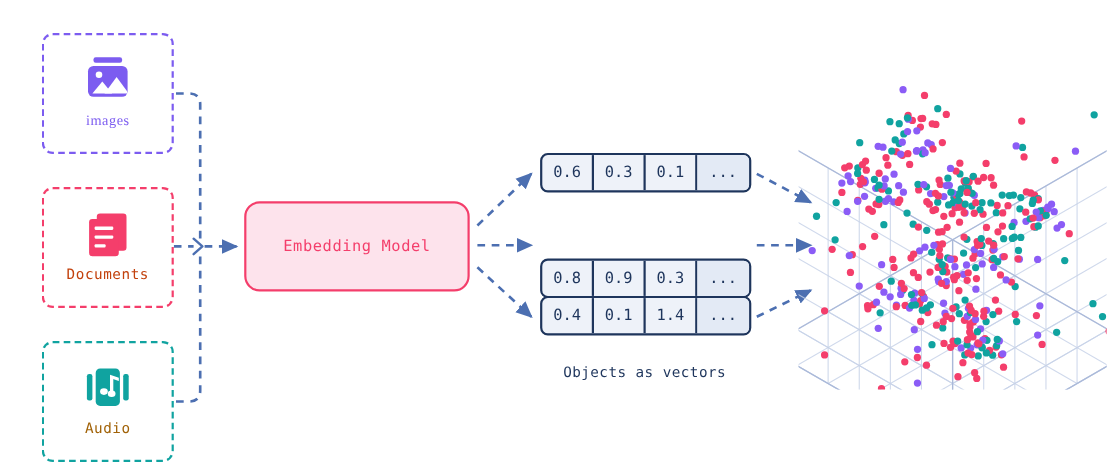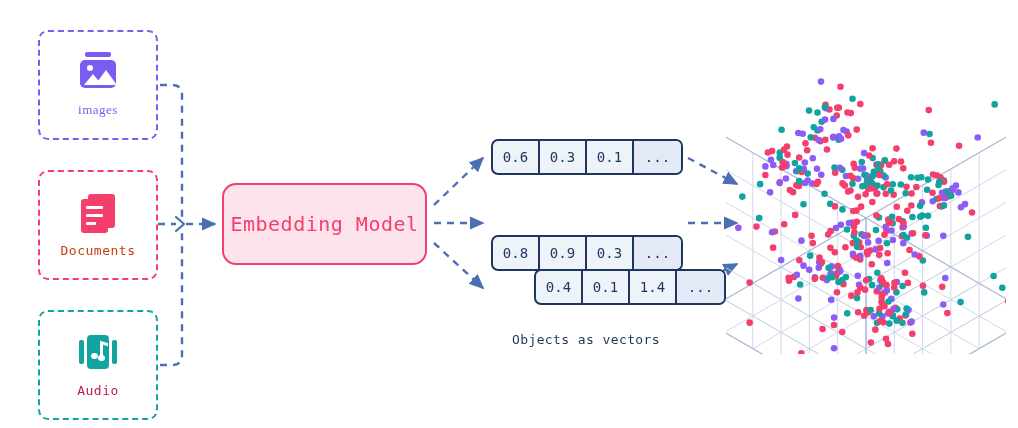--- a/index.html
+++ b/index.html
@@ -31,21 +31,21 @@
     letter-spacing:.5px;
     font-family:"DejaVu Sans Mono", monospace;
   }
   .ico{width:40px;height:40px;position:relative;}
 
   #card-images{left:38px;top:30px;border-color:#7C5CF0;}
   #card-images .src-label{color:#7C5CF0;font-family:Liberation Serif, serif;}
   #card-documents{left:38px;top:170px;border-color:#F43E6B;}
   #card-documents .src-label{color:#c2410c;}
   #card-audio{left:38px;top:310px;border-color:#10A3A0;}
-  #card-audio .src-label{color:#be185d;}
+  #card-audio .src-label{color:#a16207;}
 
   
   .ico-image .bar{position:absolute;left:7px;top:0;width:26px;height:5px;border-radius:2px;background:#7C5CF0;}
   .ico-image .frame{position:absolute;left:2px;top:8px;width:36px;height:28px;border-radius:5px;background:#7C5CF0;overflow:hidden;}
   .ico-image .sun{position:absolute;left:7px;top:5px;width:6px;height:6px;border-radius:50%;background:#fff;}
   .ico-image .mtn1{position:absolute;left:4px;bottom:3px;width:0;height:0;border-left:9px solid transparent;border-right:9px solid transparent;border-bottom:11px solid #fff;}
   .ico-image .mtn2{position:absolute;left:15px;bottom:3px;width:0;height:0;border-left:11px solid transparent;border-right:11px solid transparent;border-bottom:15px solid #fff;}
 
   
   .ico-doc .back{position:absolute;left:10px;top:1px;width:27px;height:34px;border-radius:3px;background:#F43E6B;}
@@ -67,21 +67,21 @@
   
   #embed-box{
     position:absolute;left:222px;top:183px;
     width:205px;height:82px;
     background:#FDE3EC;
     border:2px solid #F43E6B;
     border-radius:14px;
     box-sizing:border-box;
     display:flex;align-items:center;justify-content:center;
     color:#F43E6B;
-    font-size:20px;
+    font-size:14px;
     letter-spacing:.5px;
     font-family:"DejaVu Sans Mono", monospace;
   }
 
   
   .vec{
     position:absolute;
     display:flex;
     height:36px;
     border:2px solid #1E355C;
@@ -95,21 +95,21 @@
     display:flex;align-items:center;justify-content:center;
     font-size:14px;
     color:#1E355C;
     border-right:2px solid #1E355C;
     box-sizing:border-box;
     font-family:"DejaVu Sans Mono", monospace;
   }
   .vcell:last-child{border-right:none;background:#E3EAF5;}
   #vec0{left:491px;top:139px;}
   #vec1{left:491px;top:204px;margin-top:31px;}
-  #vec2{left:491px;top:269px;margin-left:43px;}
+  #vec2{left:491px;top:269px;}
 
   #vec-caption{
     position:absolute;left:491px;top:332px;width:190px;
     text-align:center;
     font-size:13px;color:#1E355C;
     letter-spacing:.4px;
     font-family:"DejaVu Sans Mono", monospace;
   }
 
   

